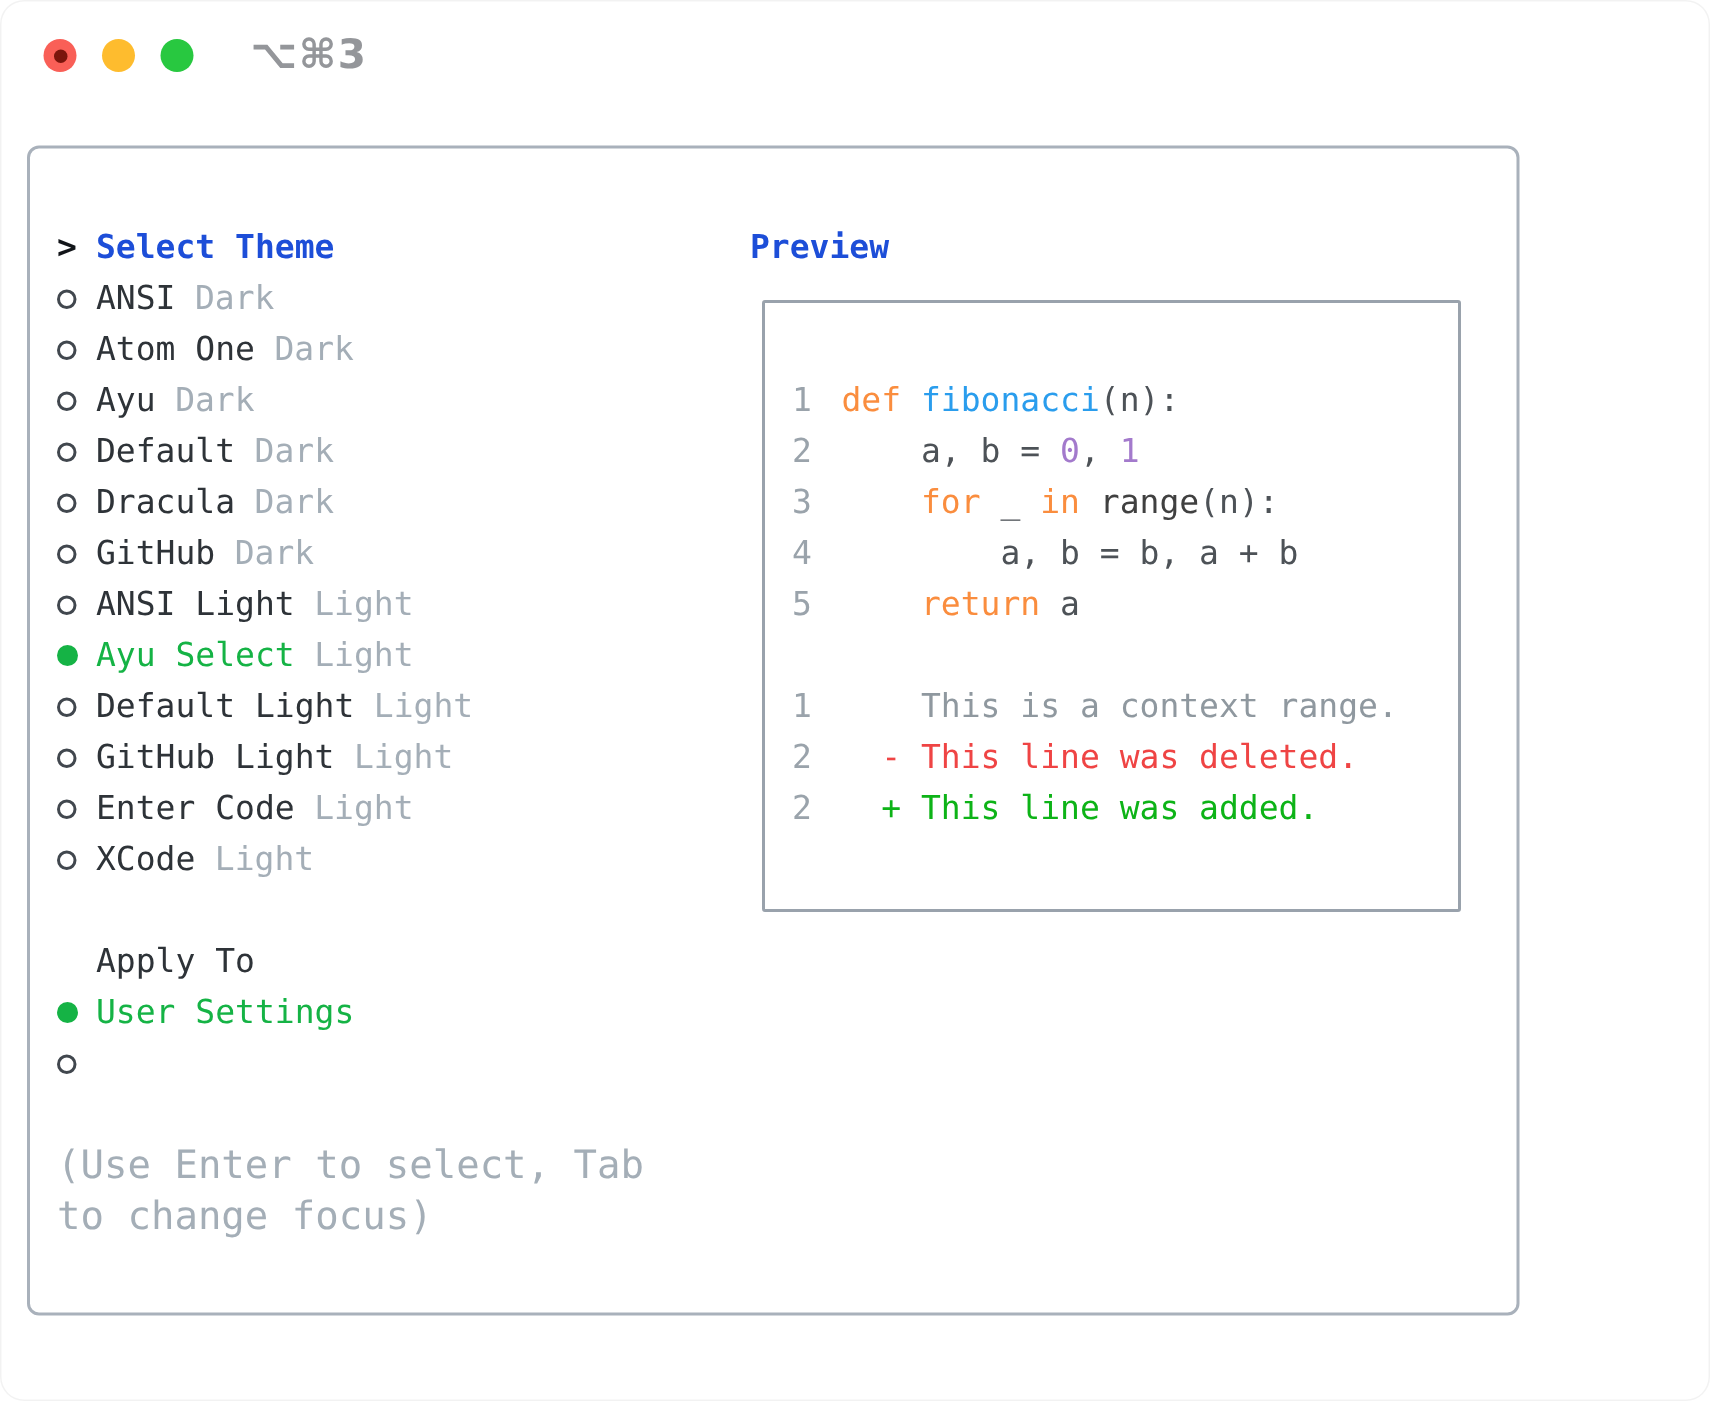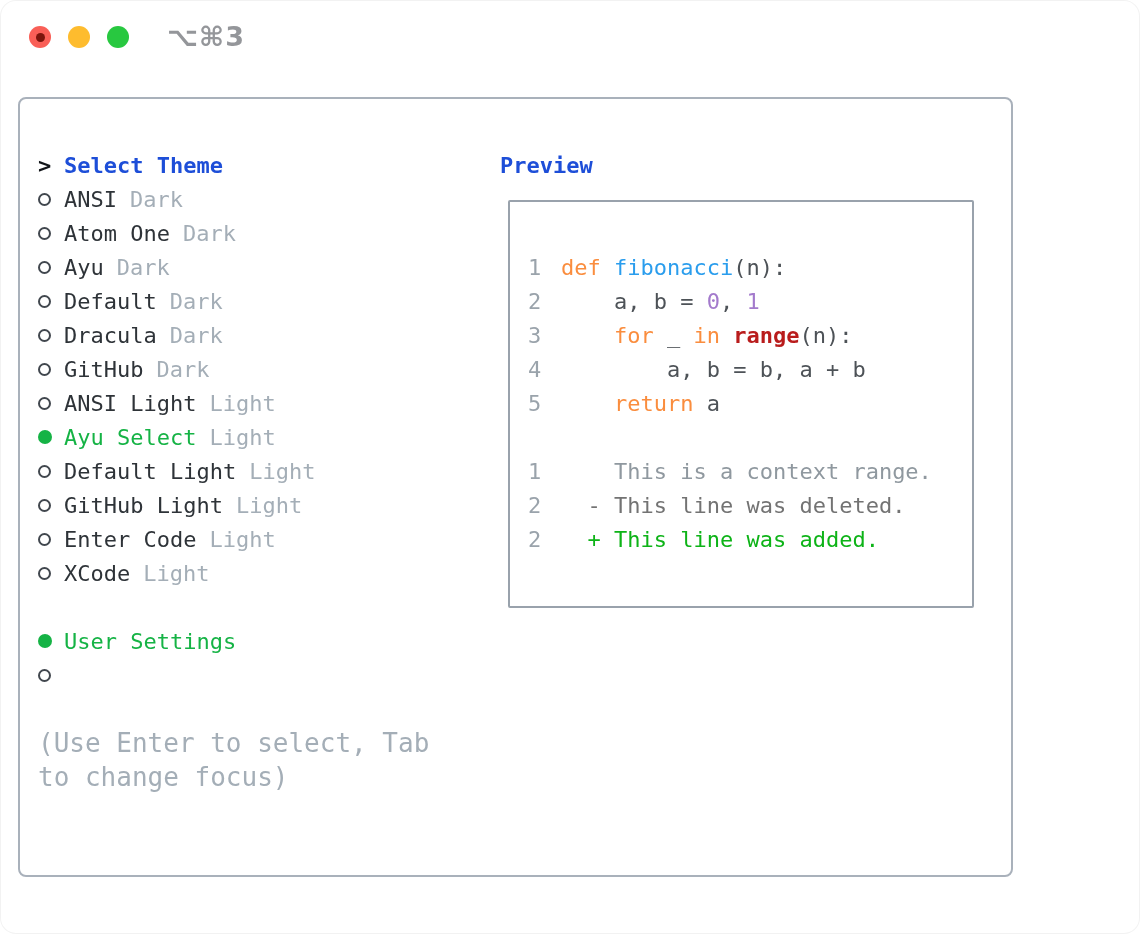--- a/index.html
+++ b/index.html
@@ -54,24 +54,24 @@
     margin-top:18px;margin-left:8px;width:466px;height:408px;box-sizing:border-box;
     border:2px solid #99a2ac;border-radius:2px;background:#fff;
     padding:48px 10px 0 18px;overflow:hidden;
   }
   .pline{display:flex;align-items:center;height:34px;font-size:22px;}
   .ln{flex:none;width:14px;color:#9aa3ab;}
   .codetext{margin-left:19px;white-space:pre;color:#4d5257;text-align:center;}
   .tok-plain{color:#4d5257;}
   .tok-keyword{color:#fa8d3e;}
   .tok-function{color:#2a9ded;}
-  .tok-builtin{color:#b91c1c;font-weight:bold;}
+  .tok-builtin{color:#404040;}
   .tok-number{color:#a37acc;}
   .tok-context{color:#8f989f;}
-  .tok-deleted{color:#737373;margin-top:12px;}
+  .tok-deleted{color:#ef4444;margin-top:12px;}
   .tok-added{color:#0db317;margin-top:30px;}
 </style>
 </head>
 <body>
 
 <div class="window">
 
   <div class="titlebar">
     <div class="lights">
       <div class="light red"></div>
@@ -181,20 +181,24 @@
     <span class="marker">
               <span class="circle"></span>
             </span>
     <span class="name">XCode</span>
     <span class="variant">Light</span>
   </div>
 </div>
 
       <div class="spacer"></div>
 
+      <div class="row">
+        <span class="marker"></span>
+        <span>Apply To</span>
+      </div>
       <div id="apply-options">
   <div class="row">
     <span class="marker">
               <span class="circle filled"></span>
             </span>
     <span class="name sel-name">User Settings</span>
   </div>
 
   <div class="row">
     <span class="marker">

